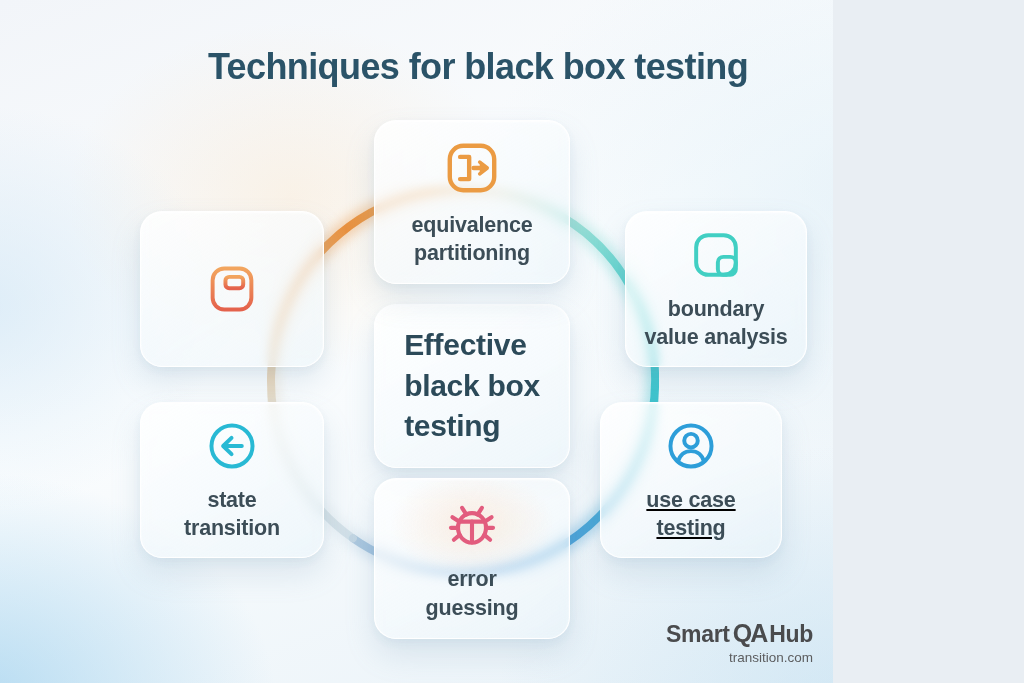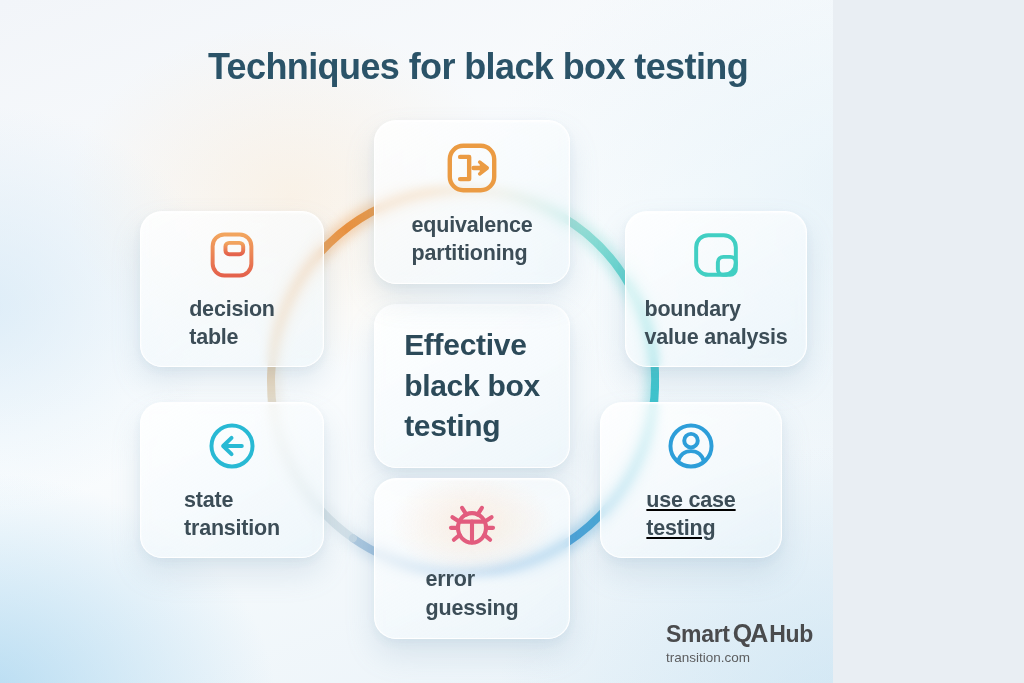--- a/index.html
+++ b/index.html
@@ -23,34 +23,34 @@
   .card{
     position:absolute;border-radius:22px;box-sizing:border-box;
     background:linear-gradient(150deg, rgba(255,255,255,0.85), rgba(233,244,250,0.55));
     border:1.5px solid rgba(255,255,255,0.95);
     box-shadow:0 16px 30px rgba(110,150,175,0.18),0 4px 10px rgba(120,160,185,0.10), inset 0 1px 2px rgba(255,255,255,0.85);
     backdrop-filter:blur(5px);
     display:flex;flex-direction:column;align-items:center;justify-content:center;
     z-index:3;
   }
   .node-label{
-    white-space:pre-line;text-align:left;
+    white-space:pre-line;text-align:center;
     font-size:21.5px;font-weight:700;line-height:1.32;
     color:#3c4d57;letter-spacing:-0.2px;margin-top:12px;
   }
   .center-label{
     white-space:pre-line;text-align:left;
     font-size:30px;font-weight:700;line-height:1.35;
     color:#2c4a59;letter-spacing:-0.3px;
   }
   .icon{display:block;line-height:0;}
   .card-warm{ background:
       radial-gradient(110px 70px at 50% 28%, rgba(250,214,184,0.40), rgba(250,214,184,0) 75%),
       linear-gradient(150deg, rgba(255,255,255,0.85), rgba(233,244,250,0.55)); }
-  .brand{position:absolute;right:20px;top:619px;text-align:left;z-index:4;margin-left:24px;}
+  .brand{position:absolute;right:20px;top:619px;text-align:right;z-index:4;margin-left:24px;}
   .brand-name{font-size:23px;font-weight:700;color:#4a4b4d;letter-spacing:-0.3px;}
   .brand-name .qa{font-size:25px;letter-spacing:-2px;margin:0 3px;}
   .brand-site{font-size:13.5px;color:#5c5d5f;margin-top:2px;}
 </style>
 </head>
 <body>
 
 <div class="canvas">
 
   <svg class="ring-svg" width="392" height="392" viewBox="0 0 392 392" aria-hidden="true">
@@ -138,22 +138,20 @@
         </defs>
         <g stroke="url(#gdoc)">
           <rect x="3.7" y="3.2" width="16.6" height="17.6" rx="5"></rect>
           <rect x="9.2" y="6.8" width="7.6" height="4.9" rx="1.6"></rect>
           <path d="M7.1 14.6 H11"></path>
             <path d="M12.9 14.6 H16.9"></path>
           <path d="M7.1 17.5 H12.3"></path>
         </g>
       </svg>
     </span>
-    <span class="node-label">decision
-table</span>
   </div>
 
   <div class="card" style="left:140px;top:402px;width:184px;height:156px;">
     <span class="icon">
       <svg width="56" height="56" viewBox="0 0 24 24" fill="none" stroke="#28b9d4" stroke-width="1.7" stroke-linecap="round" stroke-linejoin="round">
         <circle cx="12" cy="12" r="8.8"></circle>
         <path d="M16.2 12 H8.8"></path>
         <path d="M11.8 8.5 L8.2 12 L11.8 15.5"></path>
       </svg>
     </span>

